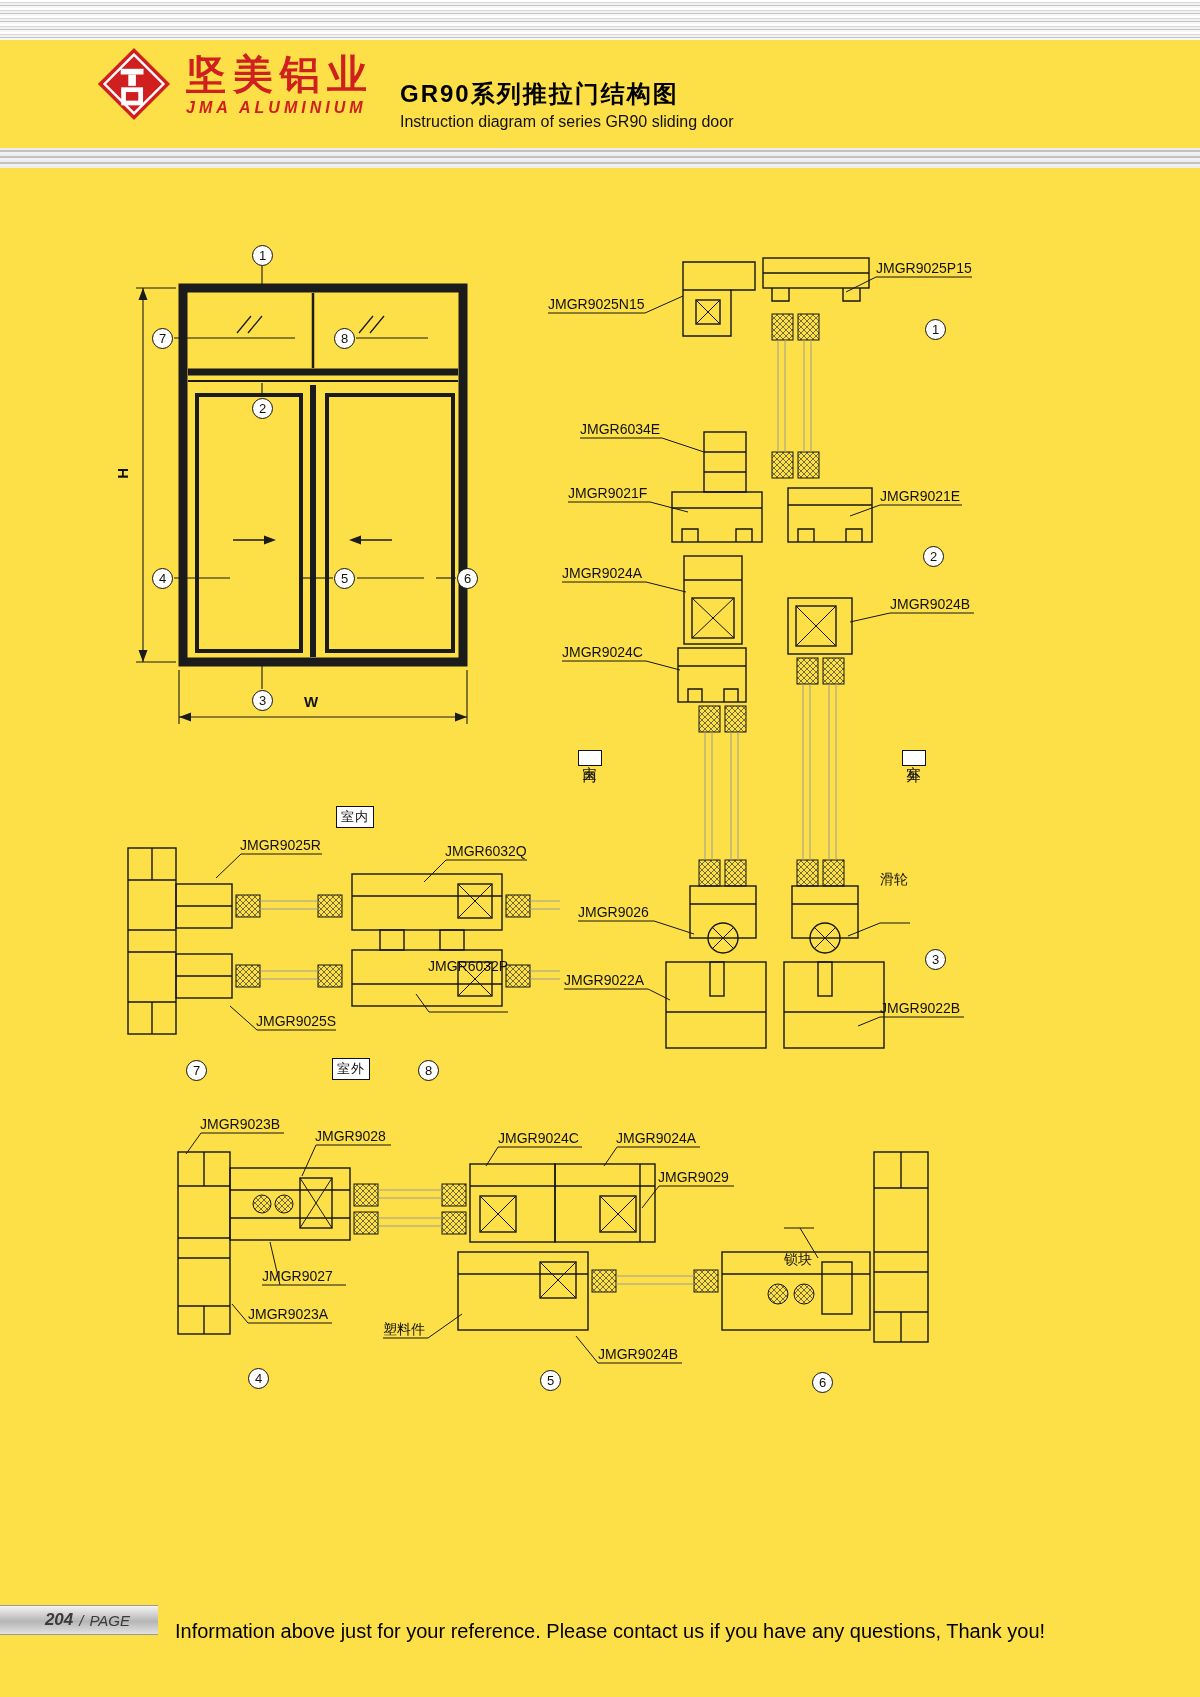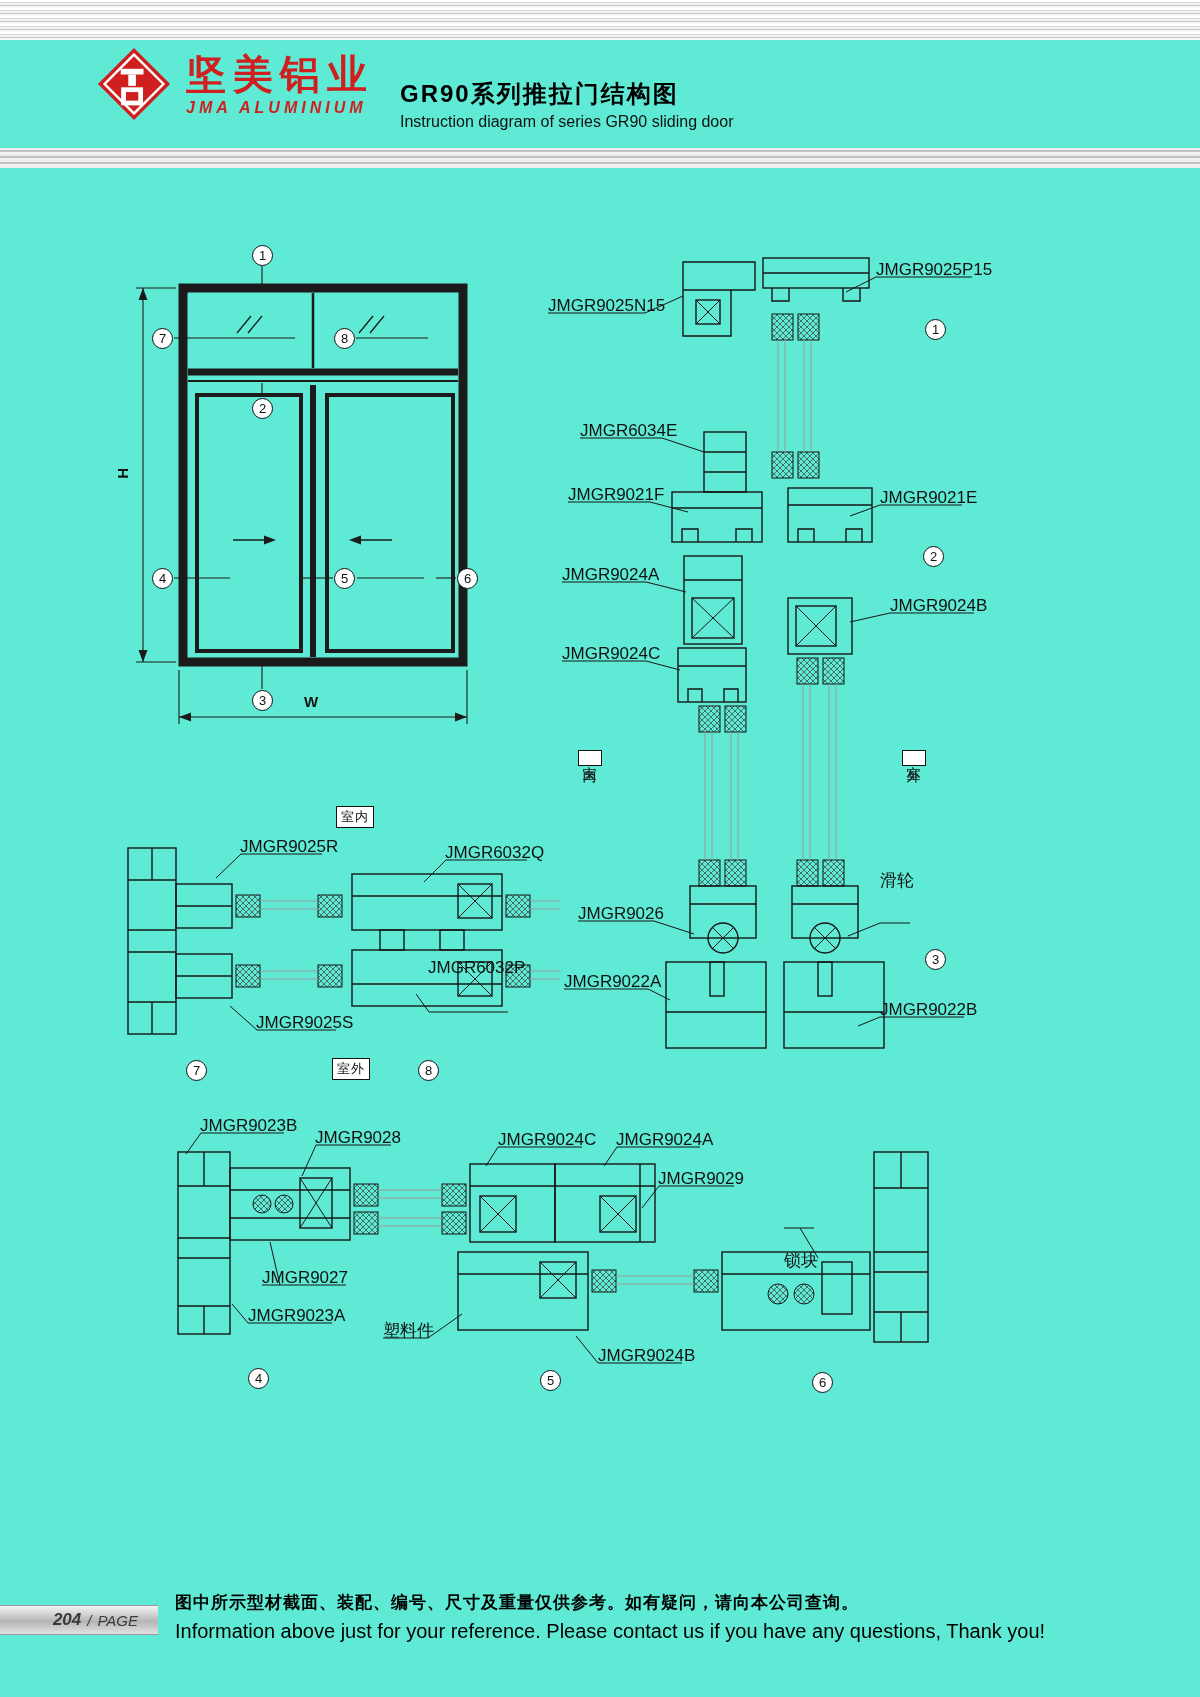--- a/index.html
+++ b/index.html
@@ -1,18 +1,18 @@
 <!DOCTYPE html>
 <html><head>
 <meta charset="utf-8">
 <style>
   * { margin:0; padding:0; box-sizing:border-box; }
   html,body { background:#ffffff; }
   .page {
-    position:relative; width:1200px; height:1697px; background:#5eead4;
+    position:relative; width:1200px; height:1697px; background:#fde047;
     font-family:"Liberation Sans", sans-serif; overflow:hidden; margin:0 auto;
   }
   
   .stripe { position:absolute; left:0; width:100%; }
   .stripe.s-top {
     top:0; height:40px;
     background:repeating-linear-gradient(to bottom,#ffffff 0 2px,#d8d8d8 2px 3px,#f1f1f1 3px 5px,#c7c7c7 5px 6px,#f7f7f7 6px 8px);
   }
   .stripe.s-mid {
     top:148px; height:20px;
@@ -20,42 +20,42 @@
   }
   .logo { position:absolute; left:96px; top:46px; display:flex; align-items:center; gap:14px; }
   .logo svg { width:76px; height:76px; display:block; }
   .brand-cn { font-size:40px; font-weight:bold; color:#d01f1f; letter-spacing:7px; line-height:1.1; }
   .brand-en { font-size:16px; font-weight:bold; font-style:italic; color:#d01f1f; letter-spacing:4px; margin-top:3px; }
   .title-cn { position:absolute; left:400px; top:78px; font-size:24px; font-weight:bold; color:#000; letter-spacing:2px; }
   .title-en { position:absolute; left:400px; top:113px; font-size:16px; color:#111; }
 
   .draw { position:absolute; left:0; top:0; }
 
-  .lbl { position:absolute; font-size:17px; color:#111; white-space:nowrap; line-height:1.1; }
+  .lbl { position:absolute; font-size:14px; color:#111; white-space:nowrap; line-height:1.1; }
   .dim { font-size:15px; font-weight:bold; }
   .co {
     position:absolute; width:21px; height:21px; border:1.4px solid #111; border-radius:50%;
     display:flex; align-items:center; justify-content:center; font-size:13px; color:#111; background:#fff;
   }
   .v-rbox {
     position:absolute; border:1.4px solid #111; background:#fff;
     writing-mode:vertical-rl; text-orientation:upright;
     font-size:14px; color:#111; padding:4px 2px; letter-spacing:3px;
   }
   .h-rbox {
     position:absolute; border:1.4px solid #111; background:#fff;
     font-size:13px; color:#111; padding:1px 4px; letter-spacing:1px;
   }
 
   
   .page-band {
     position:absolute; left:0; top:1605px; width:158px; height:30px;
     background:linear-gradient(to bottom,#f4f4f4,#b5b5b5 55%,#e2e2e2);
     border-top:1px solid #9a9a9a; border-bottom:1px solid #9a9a9a;
-    display:flex; align-items:center; justify-content:flex-end; padding-right:20px;
+    display:flex; align-items:center; justify-content:flex-end; padding-right:28px;
     font-style:italic; color:#3a3a3a; font-size:15px;
   }
   .page-band .num { font-weight:bold; font-size:17px; margin-right:6px; }
   .page-band .sep { margin-right:6px; }
   .note-cn { position:absolute; left:175px; top:1591px; font-size:17px; font-weight:bold; color:#000; letter-spacing:1px; }
   .note-en { position:absolute; left:175px; top:1620px; font-size:20px; color:#000; }
 </style>
 </head>
 <body>
 
@@ -362,16 +362,15 @@
   <span class="lbl" style="left:598px;top:1347px">JMGR9024B</span>
   <span class="co" style="left:248px;top:1368px">4</span>
   <span class="co" style="left:540px;top:1370px">5</span>
   <span class="co" style="left:812px;top:1372px">6</span>
 
   <div class="page-band">
     <span class="num">204</span>
     <span class="sep">/</span>
     <span>PAGE</span>
   </div>
-  <div class="note-cn">图中所示型材截面、装配、编号、尺寸及重量仅供参考。如有疑问，请向本公司查询。</div>
   <div class="note-en">Information above just for your reference. Please contact us if you have any questions, Thank you!</div>
 
 </div>
 
 </body></html>

